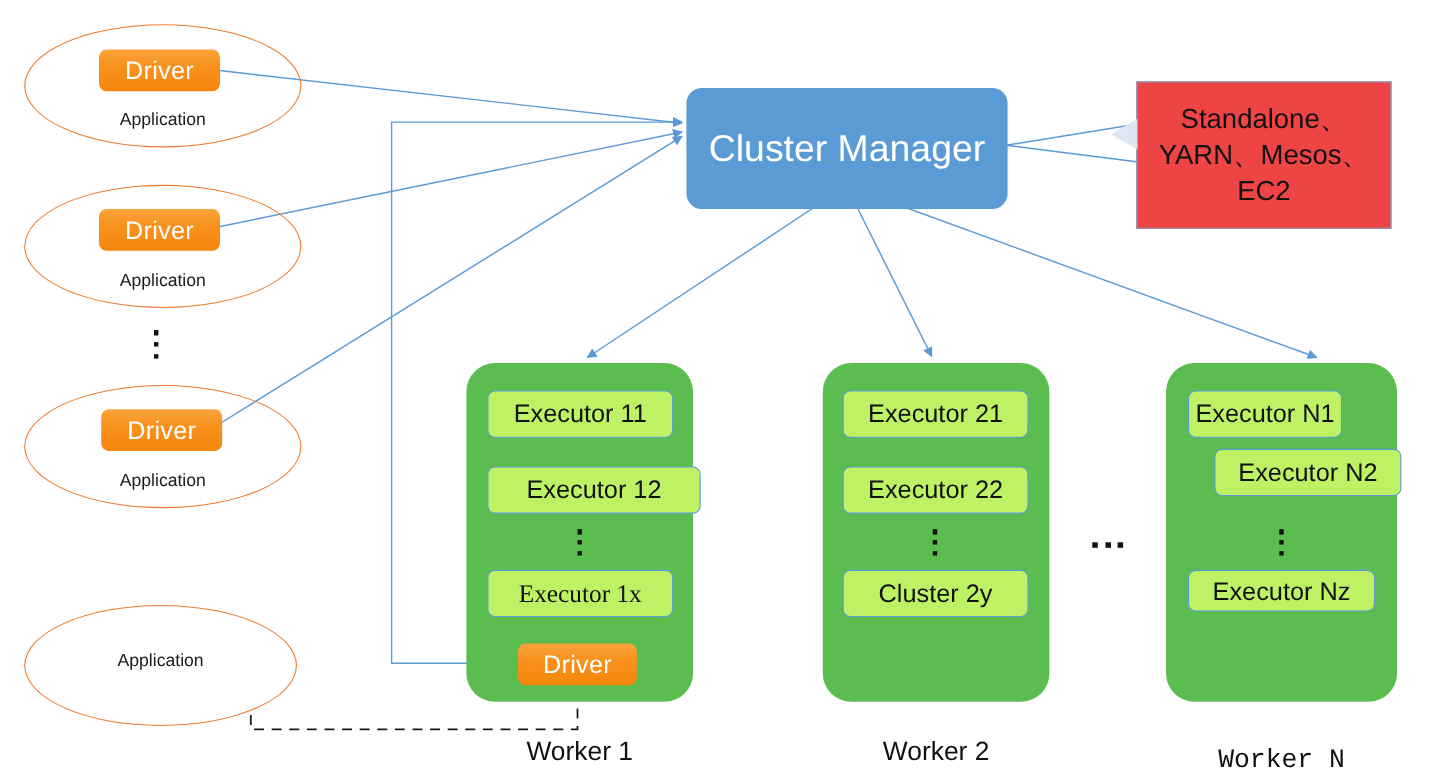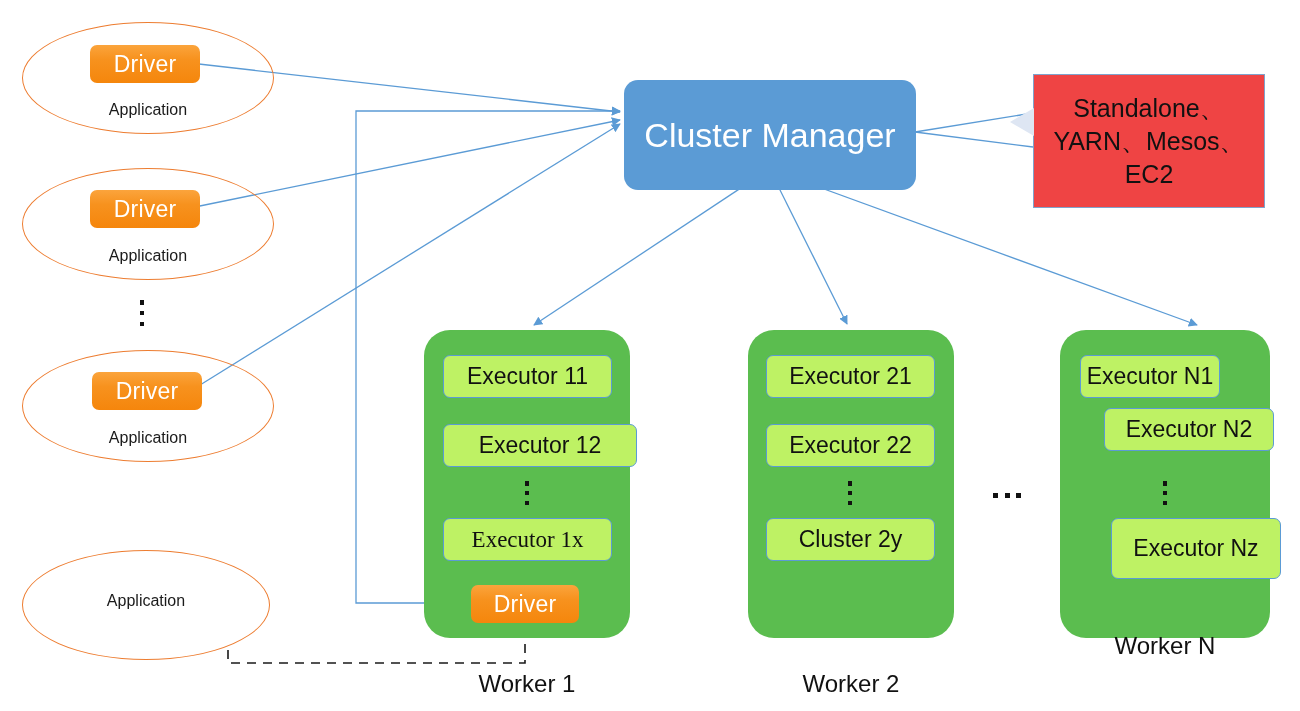--- a/index.html
+++ b/index.html
@@ -243,16 +243,16 @@
   </div>
 
   <div class="worker" style="left:1060px; top:330px; width:210px; height:308px;"></div>
   <div class="executor" style="left:1080px; top:355px; width:140px; height:43px;">Executor N1</div>
   <div class="executor" style="left:1080px; top:408px; width:170px; height:43px;margin-left:24px;">Executor N2</div>
   <div class="vdots" style="left:1162px; top:481px; width:6px; height:24px;">
     <i></i>
       <i></i>
       <i></i>
   </div>
-  <div class="executor" style="left:1111px; top:518px; width:170px; height:61px;">Executor Nz</div>
-  <div class="worker-label" style="left:1060px; top:632px; width:210px;">Worker N</div>
+  <div class="executor" style="left:1080px; top:518px; width:170px; height:38px;">Executor Nz</div>
+  <div class="worker-label" style="left:1060px; top:678px; width:210px;font-family:Liberation Mono, monospace;">Worker N</div>
 
 </div>
 
 </body></html>

